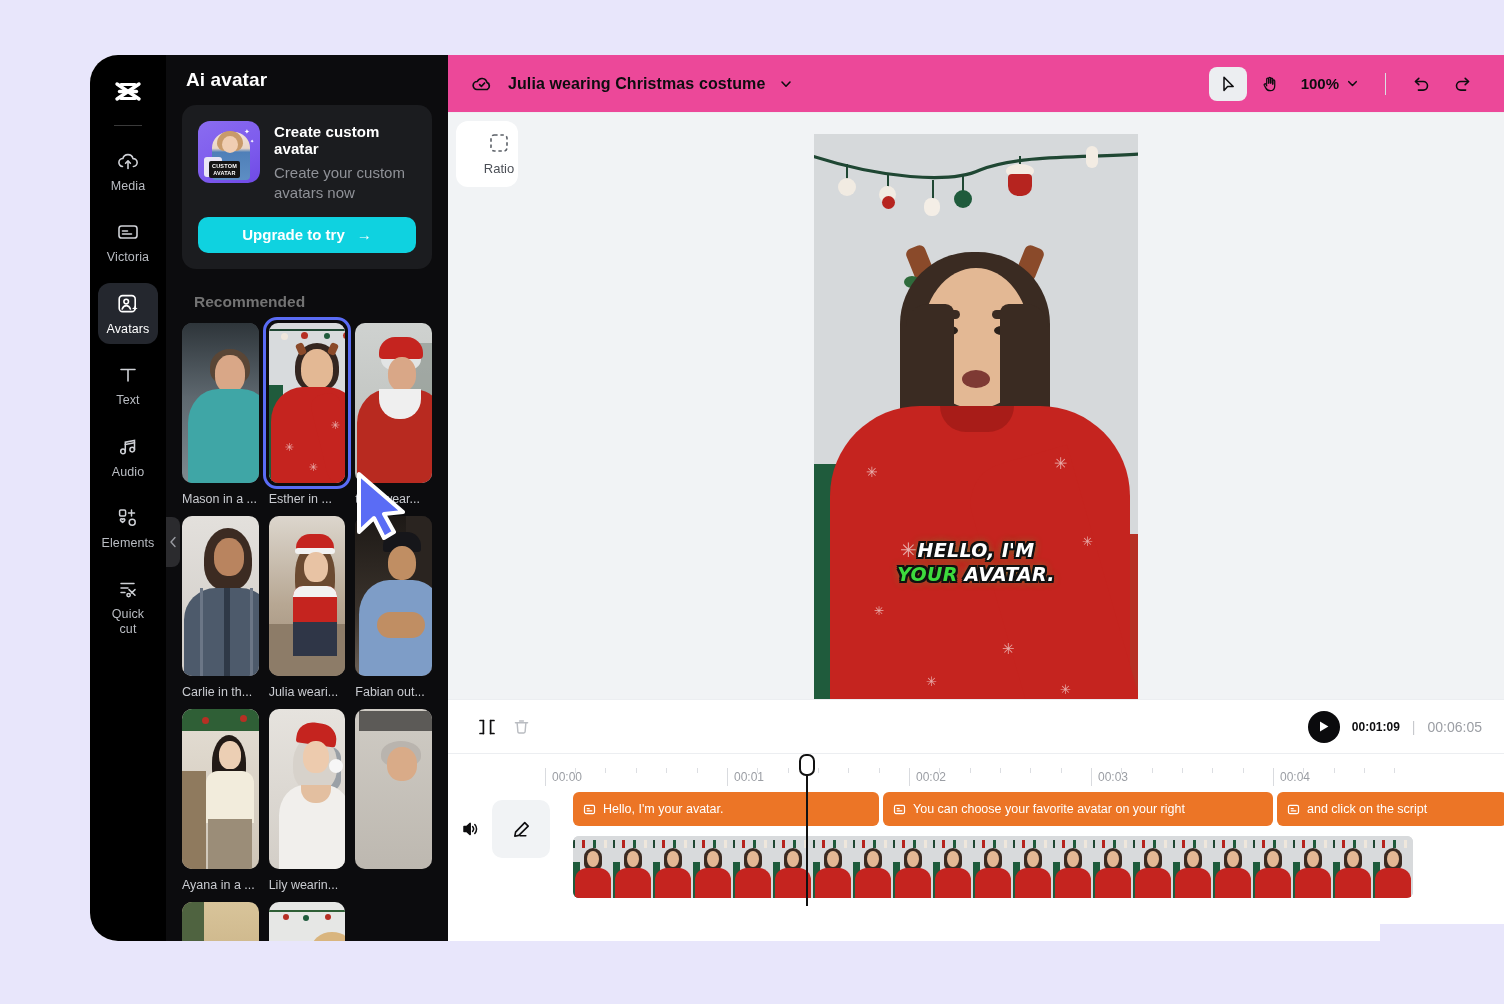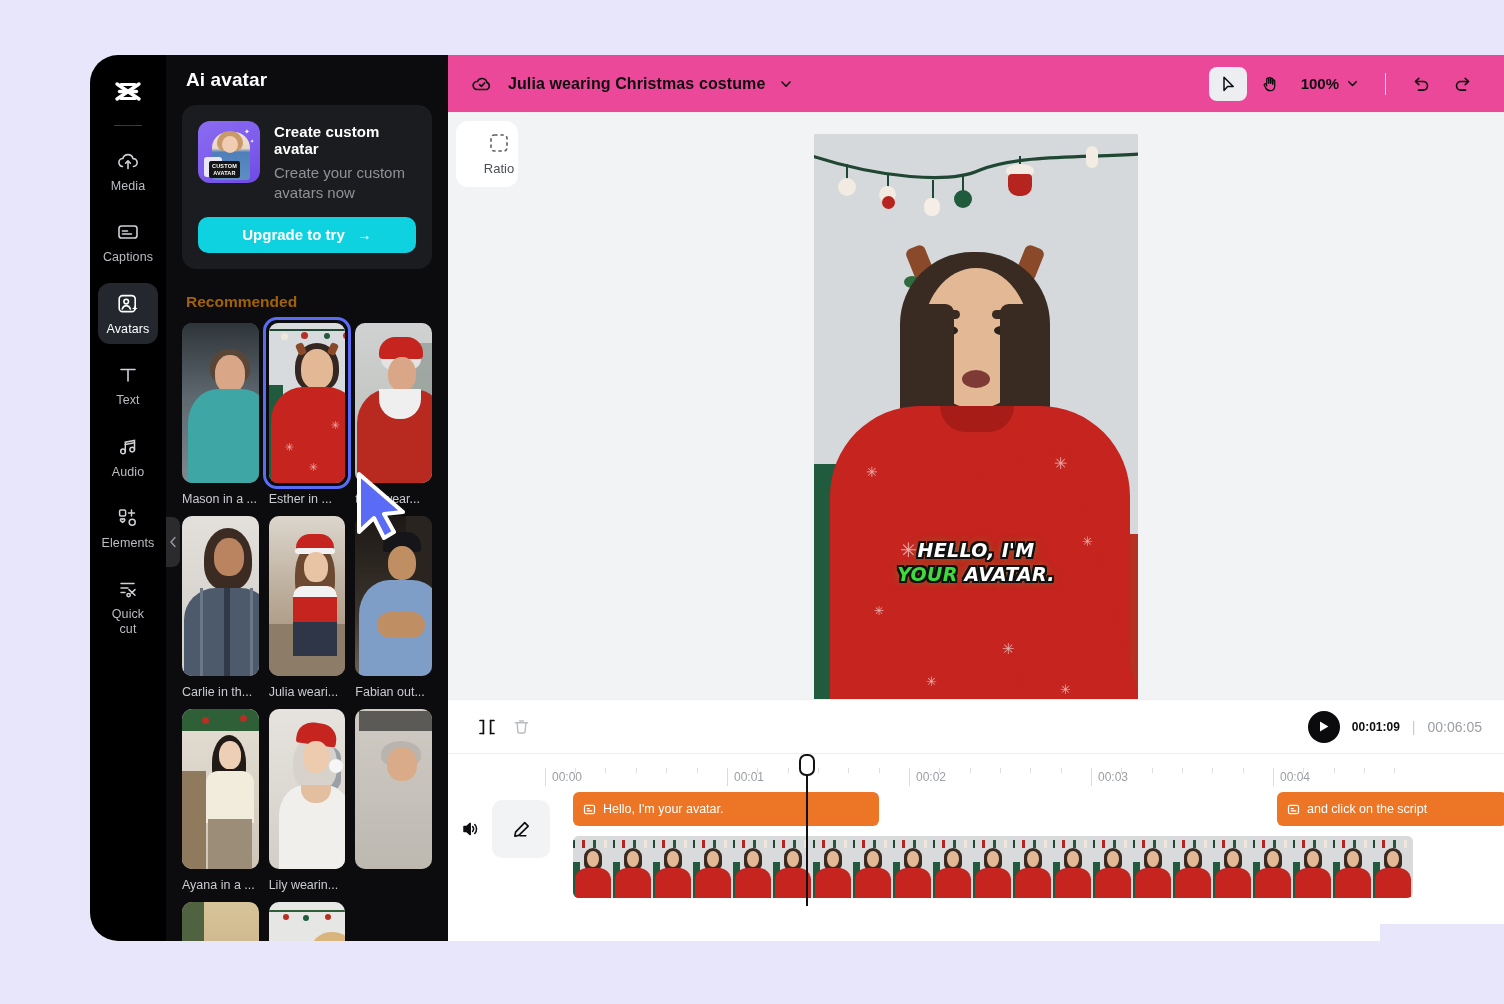--- a/index.html
+++ b/index.html
@@ -162,24 +162,24 @@
     align-items: center;
     justify-content: center;
     gap: 12px;
     cursor: pointer;
     border: none;
     width: 100%;
     font-family: "Liberation Sans", sans-serif;
   }
 
   .sec-title {
-    color: #a16207;
+    color: #737373;
     font-size: 15.5px;
     font-weight: 700;
-    padding: 24px 0 12px 20px;
+    padding: 24px 0 12px 28px;
   }
   .grid {
     padding: 0 16px;
     display: grid;
     grid-template-columns: repeat(3, 1fr);
     column-gap: 10px;
     row-gap: 0px;
   }
   .cell { padding-bottom: 10px; }
   .thumb {
@@ -510,21 +510,21 @@
             <path d="M9.6 14.3 12 11.9l2.4 2.4"></path>
         </svg>
         <div class="rail-label">Media</div>
       </div>
 
       <div class="rail-item">
         <svg class="rail-ico" viewBox="0 0 24 24" fill="none" stroke="#cfd1d6" stroke-width="1.6" stroke-linecap="round">
           <rect x="3" y="6" width="18" height="12" rx="2.6"></rect>
           <path d="M6.5 11h5M6.5 14h9"></path>
         </svg>
-        <div class="rail-label">Captions</div>
+        <div class="rail-label">Victoria</div>
       </div>
 
       <div class="rail-item active">
         <svg class="rail-ico" viewBox="0 0 24 24" fill="none" stroke="#ffffff" stroke-width="1.6" stroke-linecap="round" stroke-linejoin="round">
           <rect x="3.2" y="3.6" width="16" height="16" rx="3.4"></rect>
           <circle cx="10.2" cy="9.6" r="2.3"></circle>
           <path d="M6.2 17c.8-2.3 2.3-3.4 4.1-3.4s3.3 1.1 4.1 3.4"></path>
           <path d="M18.8 13.6l.8 2 2 .8-2 .8-.8 2-.8-2-2-.8 2-.8z" fill="#fff" stroke="none"></path>
         </svg>
         <div class="rail-label">Avatars</div>
@@ -954,20 +954,27 @@
 
           <div class="tracks">
             <div class="text-track">
               <div class="tclip" style="left:0px;width:306px">
                 <svg width="13" height="13" viewBox="0 0 14 14" fill="none" stroke="#fff" stroke-width="1.3">
                     <rect x="1.6" y="2.6" width="10.8" height="8.8" rx="1.6"></rect>
                     <path d="M4 6h3.2M4 8.4h6"></path>
                   </svg>
                 <span>Hello, I'm your avatar.</span>
               </div>
+              <div class="tclip" style="left:310px;width:390px">
+                <svg width="13" height="13" viewBox="0 0 14 14" fill="none" stroke="#fff" stroke-width="1.3">
+                    <rect x="1.6" y="2.6" width="10.8" height="8.8" rx="1.6"></rect>
+                    <path d="M4 6h3.2M4 8.4h6"></path>
+                  </svg>
+                <span>You can choose your favorite avatar on your right</span>
+              </div>
               <div class="tclip" style="left:704px;width:230px">
                 <svg width="13" height="13" viewBox="0 0 14 14" fill="none" stroke="#fff" stroke-width="1.3">
                     <rect x="1.6" y="2.6" width="10.8" height="8.8" rx="1.6"></rect>
                     <path d="M4 6h3.2M4 8.4h6"></path>
                   </svg>
                 <span>and click on the script</span>
               </div>
             </div>
 
             <div class="vid-track" id="vidtrack">

